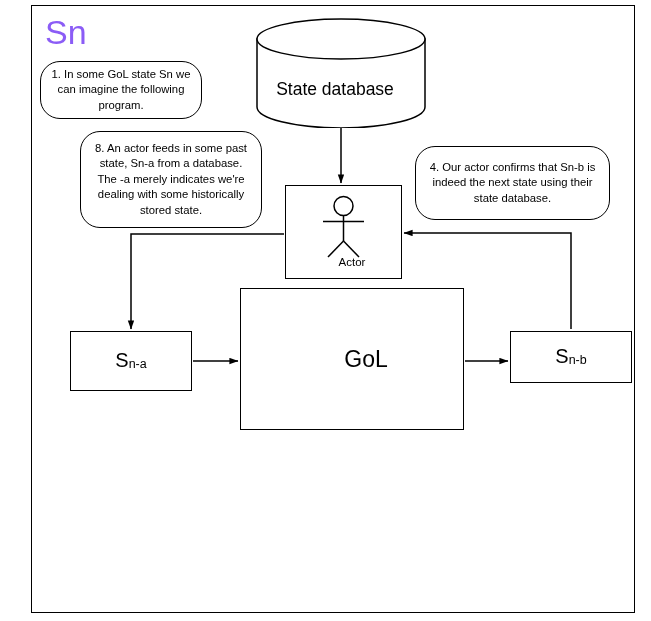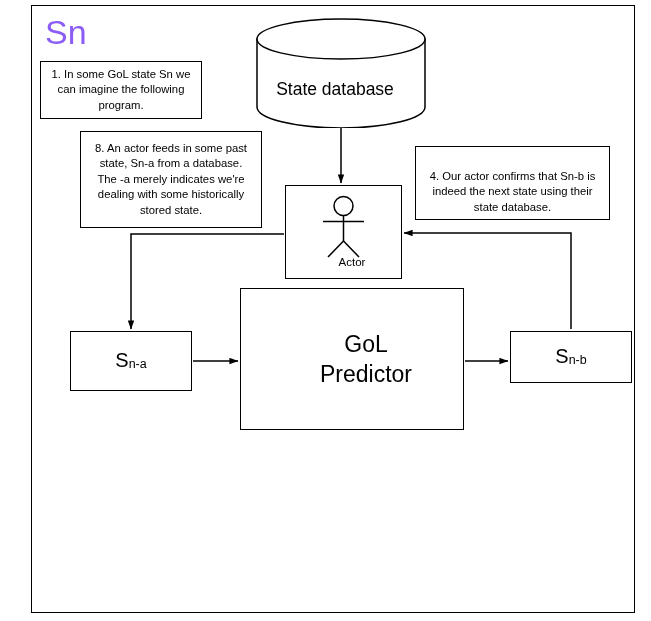--- a/index.html
+++ b/index.html
@@ -43,36 +43,36 @@
     letter-spacing: 0px;
     color: #8b5cf6;
     white-space: nowrap;
   }
 
   
   .note {
     position: absolute;
     box-sizing: border-box;
     border: 1.5px solid #000000;
-    border-radius: 0;
+    border-radius: 20px;
     background: #ffffff;
     display: flex;
     align-items: center;
     justify-content: center;
     text-align: center;
     font-size: 11.3px;
     line-height: 15.5px;
     padding: 4px 8px;
   }
   .note span { display: block; }
 
   #note1 { left: 40px;  top: 61px;  width: 162px; height: 58px; }
   #note2 { left: 80px;  top: 131px; width: 182px; height: 97px; }
   #note3 { left: 261px; top: 450px; width: 188px; height: 62px; }
-  #note4 { left: 415px; top: 146px; width: 195px; height: 74px; align-items: flex-end; }
+  #note4 { left: 415px; top: 146px; width: 195px; height: 74px; }
 
   
   .box {
     position: absolute;
     box-sizing: border-box;
     border: 1.6px solid #000000;
     background: #ffffff;
     display: flex;
     align-items: center;
     justify-content: center;
@@ -196,21 +196,20 @@
     <line x1="58.5" y1="30.5" x2="58.5" y2="56" stroke="#000000" stroke-width="1.5"></line>
     <line x1="38" y1="36.5" x2="79" y2="36.5" stroke="#000000" stroke-width="1.5"></line>
     <line x1="58.5" y1="56" x2="43" y2="72" stroke="#000000" stroke-width="1.5"></line>
     <line x1="58.5" y1="56" x2="74" y2="72" stroke="#000000" stroke-width="1.5"></line>
   </svg>
   <div class="actor-caption">Actor</div>
 
   <div class="box" id="gol-box">
     <div class="gol-label">
       <div>GoL</div>
-      <div>Predictor</div>
     </div>
   </div>
 
   <div class="box" id="sna-box">
     <div class="state-label"><span>S</span><span class="sub">n-a</span></div>
   </div>
 
   <div class="box" id="snb-box">
     <div class="state-label"><span>S</span><span class="sub">n-b</span></div>
   </div>

